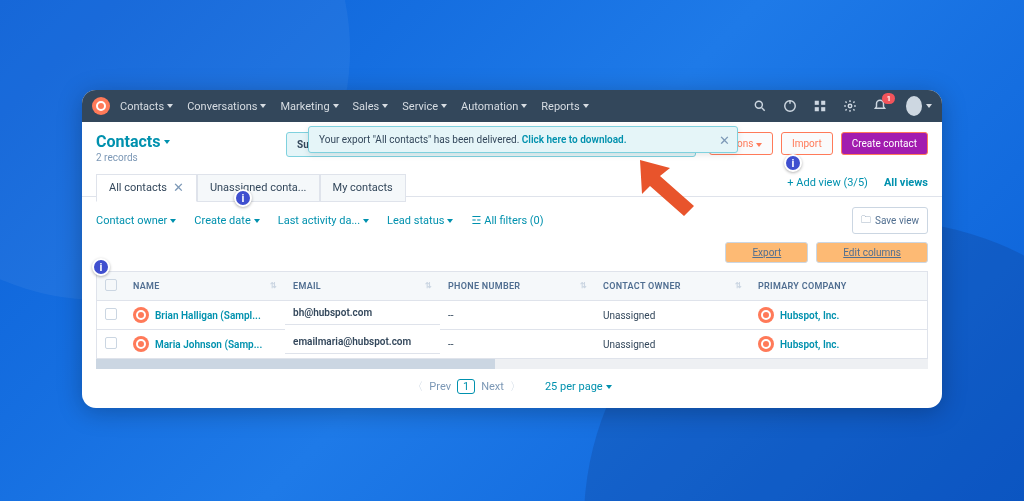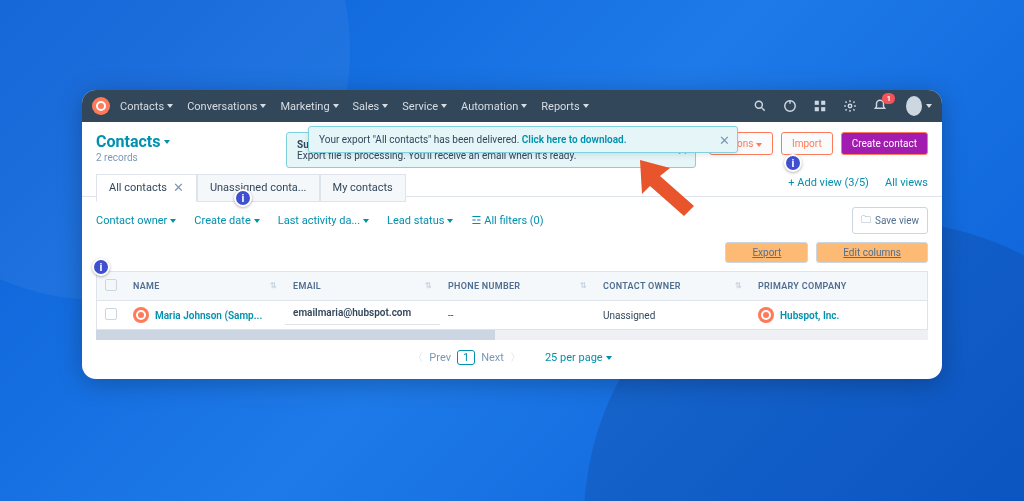--- a/index.html
+++ b/index.html
@@ -29,21 +29,21 @@
   .banner-under { position:absolute; left:204px; top:10px; background:#e5f5f8; border:1px solid #7fd1de; border-radius:3px; padding:6px 28px 6px 10px; font-size:10px; color:#33475b; width:410px;}
   .banner-over { position:absolute; left:226px; top:4px; background:#e5f5f8; border:1px solid #7fd1de; border-radius:3px; padding:7px 28px 7px 10px; font-size:10px; color:#33475b; width:430px; box-shadow:0 2px 6px rgba(0,0,0,.1);}
   .banner-close { position:absolute; right:7px; top:50%; transform:translateY(-50%); color:#7c98b6; cursor:pointer; font-size:13px; font-weight:300;}
   .banner-link { color:#0091ae; font-weight:600; cursor:pointer;}
   .tabs { display:flex; align-items:center; border-bottom:1px solid #dfe3eb; font-size:11px; padding:0 14px; height:28px;}
   .tab { padding:0 12px; height:28px; display:flex; align-items:center; gap:6px; color:#33475b; background:#fff; border:1px solid #dfe3eb; border-bottom:1px solid #fff; position:relative; top:1px; cursor:pointer;margin-top:8px; }
   .tab2 { border-bottom:1px solid #dfe3eb; background:#f5f8fa; }
   .tab-x { color:#7c98b6; font-weight:300; font-size:13px; cursor:pointer;}
   .tabs-sp { flex:1; }
   .addview { color:#0091ae; font-size:11px; cursor:pointer;margin-left:48px; }
-  .allviews { color:#0091ae; font-size:11px; font-weight:400; cursor:pointer; margin-left:16px;}
+  .allviews { color:#0091ae; font-size:11px; font-weight:700; cursor:pointer; margin-left:16px;}
   .filters { display:flex; align-items:center; gap:18px; padding:10px 14px 8px; font-size:11px; color:#0091ae;}
   .filter { display:flex; align-items:center; gap:3px; cursor:pointer;}
   .save-wrap { margin-left:auto; }
   .save-btn { border:1px solid #cbd6e2; border-radius:3px; padding:4px 8px; font-size:10px; color:#516f90; background:#fff; display:flex; align-items:center; gap:4px; cursor:pointer;}
   .searchrow { display:flex; align-items:center; padding:0 14px 8px; gap:8px;}
   .search { border:1px solid #cbd6e2; border-radius:3px; height:26px; width:160px; display:flex; align-items:center; padding:0 6px; position:relative;}
   .search input { border:0; outline:0; font-size:10px; width:100%; color:#33475b; background:transparent;}
   .search input::placeholder{color:#99acc2;}
   .search-ic { color:#0091ae; }
   .searchrow-sp{flex:1;}
@@ -156,21 +156,20 @@
     </div>
     <div class="head-sp"></div>
     <div class="head-btns">
       <button class="btn btn-orange"><span>Actions</span> <span class="caret-d"></span></button>
       <button class="btn btn-orange">Import</button>
       <button class="btn btn-primary">Create contact</button>
     </div>
 
     <div class="banner-under">
       <strong>Su</strong><br>
-      <span>Export file is processing. You'll receive an email when it's ready.</span>
       <span class="banner-close">✕</span>
     </div>
     <div class="banner-over">
       <span>Your export "All contacts" has been delivered.</span>
       <span class="banner-link">Click here to download.</span>
       <span class="banner-close">✕</span>
     </div>
 
     <svg class="arrow" viewBox="0 0 70 56">
         <polygon fill="#e8542c" points="0,0 30,8 20,16 54,46 44,56 10,26 2,34"></polygon>
@@ -236,20 +235,38 @@
         <tr>
       <th><span class="chk"></span></th>
       <th><span>NAME</span><span class="sort-ic">⇅</span></th>
       <th><span>EMAIL</span><span class="sort-ic">⇅</span></th>
       <th><span>PHONE NUMBER</span><span class="sort-ic">⇅</span></th>
       <th><span>CONTACT OWNER</span><span class="sort-ic">⇅</span></th>
       <th><span>PRIMARY COMPANY</span></th>
     </tr>
       </thead>
     <tbody>
+      <tr>
+        <td><span class="chk"></span></td>
+        <td>
+            <span class="cell-link">
+              <span class="dot"></span>
+              <span>Brian Halligan (Sampl...</span>
+            </span>
+          </td>
+        <td class="cell-link">bh@hubspot.com</td>
+        <td>--</td>
+        <td>Unassigned</td>
+        <td>
+            <span class="cell-link">
+              <span class="dot"></span>
+              <span>Hubspot, Inc.</span>
+            </span>
+          </td>
+      </tr>
       <tr>
         <td><span class="chk"></span></td>
         <td>
             <span class="cell-link">
               <span class="dot"></span>
               <span>Maria Johnson (Samp...</span>
             </span>
           </td>
         <td class="cell-link">emailmaria@hubspot.com</td>
         <td>--</td>

